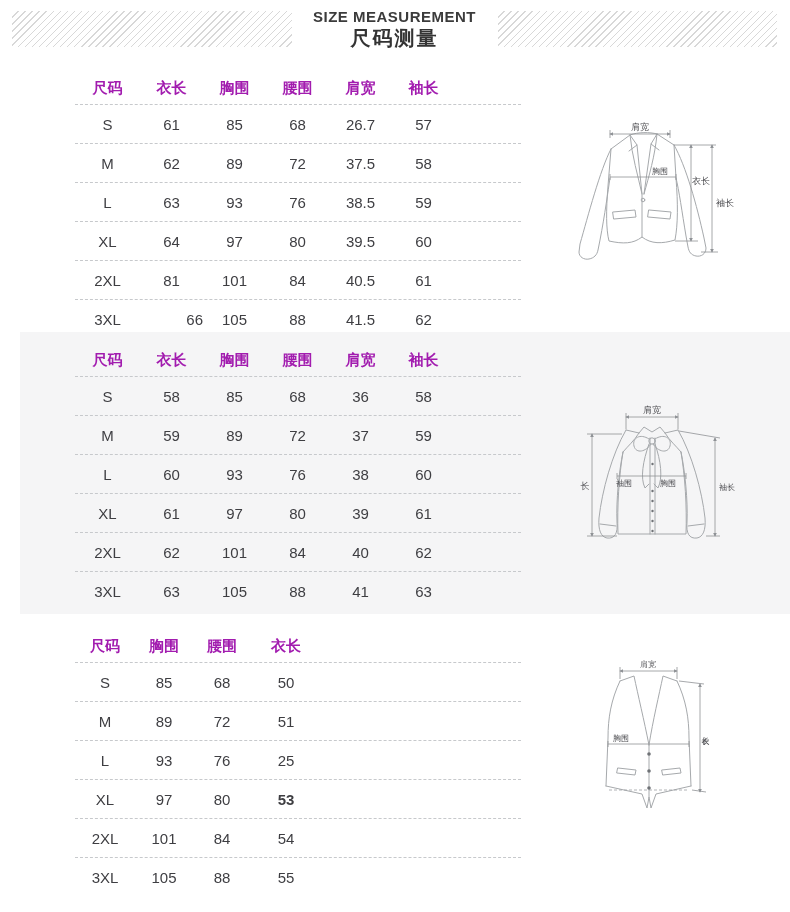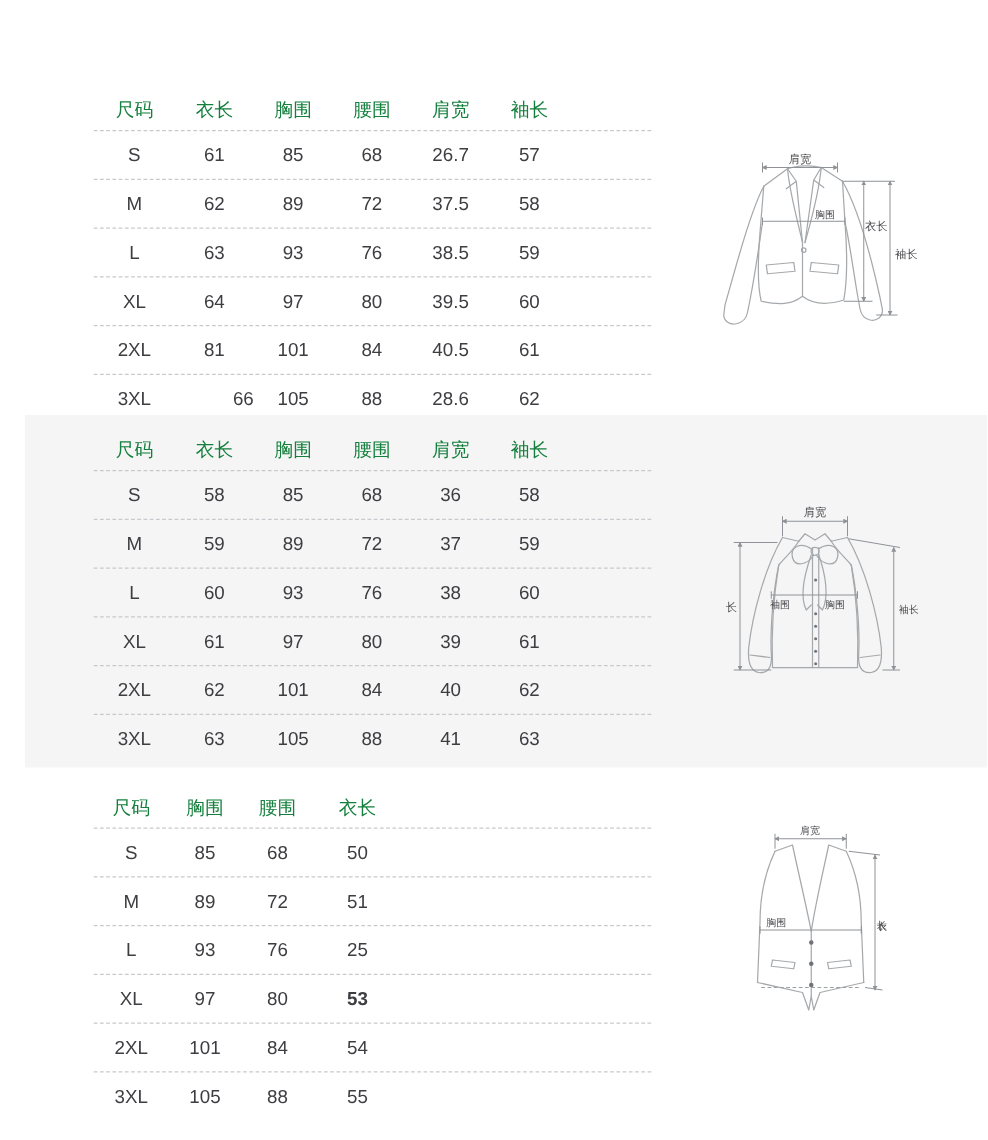--- a/index.html
+++ b/index.html
@@ -22,39 +22,47 @@
   .gray-card { position:absolute; left:20px; top:332px; width:770px; height:282px; background:#f5f5f6; }
 
   
   .size-table { position:absolute; width:446px; }
   #table1 { left:75px; top:72px;  }
   #table2 { left:75px; top:344px; }
   #table3 { left:75px; top:630px; }
   .thead { display:flex; height:32px; align-items:center; }
   .trow  { display:flex; height:38px; align-items:center; border-top:1px dashed #c7c9cc; }
   .cell  { text-align:center; font-size:15px; color:#3e3e42; }
-  .thead .cell { font-weight:400; color:#15803d; }
+  .thead .cell { font-weight:700; color:#a21caf; }
 
   
   .diagram { position:absolute; }
   #diag1 { left:558px; top:86px;  }
   #diag2 { left:558px; top:386px; }
   #diag3 { left:576px; top:650px; }
   svg .garment { fill:none; stroke:#a6a9ac; stroke-width:1; stroke-linejoin:round; stroke-linecap:round; }
   svg .mline   { stroke:#8f9296; stroke-width:0.8; fill:none; }
   svg .dash    { stroke:#9ea1a4; stroke-width:0.8; fill:none; stroke-dasharray:3 2; }
   svg .mlabel  { fill:#4b4b4f; font-size:9px; font-family:"Liberation Sans","DejaVu Sans",sans-serif; }
   svg .mlabel.sm { font-size:8px; }
   svg .btn     { fill:#6f7276; stroke:none; }
 </style>
 </head>
 <body>
 
 <div class="page">
 
+  <div class="header">
+    <div class="stripe left"></div>
+    <div class="titles">
+      <div class="t-en">SIZE MEASUREMENT</div>
+      <div class="t-zh">尺码测量</div>
+    </div>
+    <div class="stripe right"></div>
+  </div>
 
   <div class="gray-card"></div>
 
   <div class="size-table" id="table1">
       <div class="thead">
         <span class="cell" style="width: 65px;">尺码</span>
         <span class="cell" style="width: 63px;">衣长</span>
         <span class="cell" style="width: 63px;">胸围</span>
         <span class="cell" style="width: 63px;">腰围</span>
         <span class="cell" style="width: 63px;">肩宽</span>
@@ -98,21 +106,21 @@
         <span class="cell" style="width: 63px;">101</span>
         <span class="cell" style="width: 63px;">84</span>
         <span class="cell" style="width: 63px;">40.5</span>
         <span class="cell" style="width: 63px;">61</span>
       </div>
       <div class="trow">
         <span class="cell" style="width: 65px;">3XL</span>
         <span class="cell" style="width: 63px; text-align: right;">66</span>
         <span class="cell" style="width: 63px;">105</span>
         <span class="cell" style="width: 63px;">88</span>
-        <span class="cell" style="width: 63px;">28.6</span>
+        <span class="cell" style="width: 63px;">41.5</span>
         <span class="cell" style="width: 63px;">62</span>
       </div>
     </div>
 
   <div class="size-table" id="table2">
       <div class="thead">
         <span class="cell" style="width: 65px;">尺码</span>
         <span class="cell" style="width: 63px;">衣长</span>
         <span class="cell" style="width: 63px;">胸围</span>
         <span class="cell" style="width: 63px;">腰围</span>

